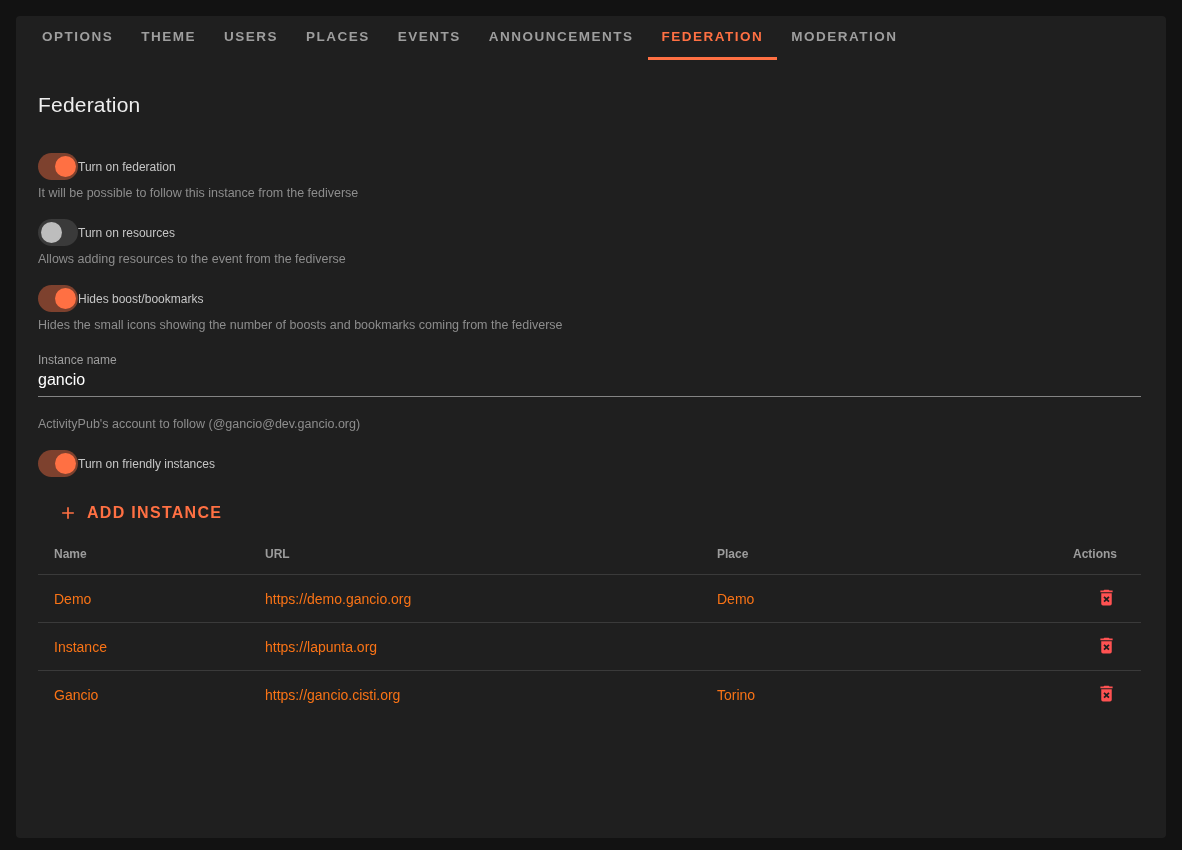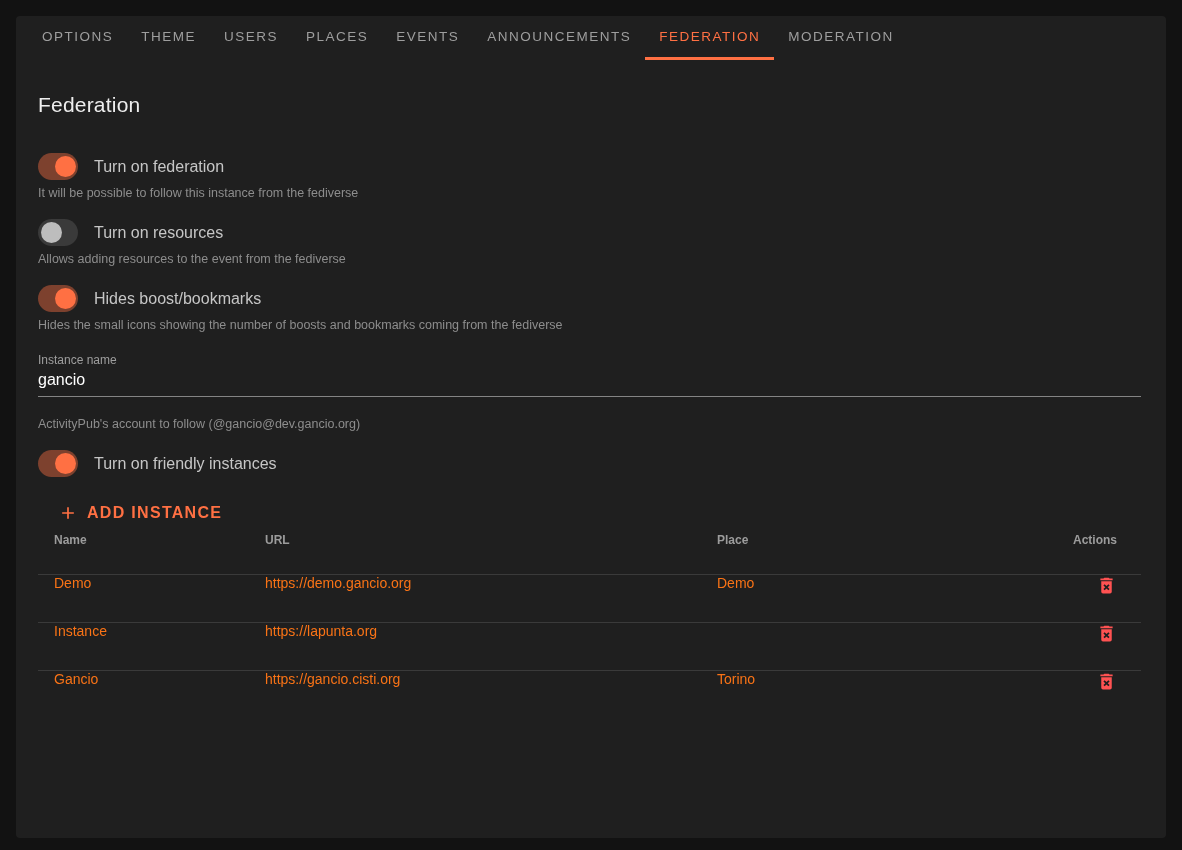--- a/index.html
+++ b/index.html
@@ -4,39 +4,39 @@
 <style>
   * { margin:0; padding:0; box-sizing:border-box; }
   html,body { width:1182px; height:850px; background:#121212; overflow:hidden;
               font-family:"Liberation Sans", sans-serif; }
   .card { position:absolute; left:16px; top:16px; width:1150px; height:822px;
           background:#1f1f1f; border-radius:4px; }
 
   
   .tabbar { display:flex; height:44px; padding-left:12px; align-items:stretch; }
   .tab { display:flex; align-items:center; padding:0 14px; font-size:13.5px;
-         letter-spacing:1.5px; color:#9e9e9e; font-weight:400; cursor:pointer;
+         letter-spacing:1.5px; color:#9e9e9e; font-weight:700; cursor:pointer;
          border-bottom:3px solid transparent; white-space:nowrap; }
   .tab.active { color:#FF7043; border-bottom-color:#FF7043; }
 
   
   .content { padding:0 25px 0 22px; }
   .page-title { margin-top:32px; font-size:21px; font-weight:400; color:#ededed;
                 line-height:25px; letter-spacing:.2px; }
 
   .switch-row { display:flex; align-items:center; margin-top:18px; }
   .switch-row.first { margin-top:36px; }
   .switch { width:40px; height:27px; border-radius:14px; position:relative;
             flex:none; cursor:pointer; }
   .switch .thumb { width:21px; height:21px; border-radius:50%; position:absolute; top:3px; }
   .switch.on  { background:rgba(255,112,67,0.42); }
   .switch.on  .thumb { right:2px;  background:#FF7043; }
   .switch.off { background:#3a3a3a; }
   .switch.off .thumb { left:3px;  background:#bdbdbd; }
-  .switch-label { margin-left:16px; font-size:16px; color:#c6c6c6; }
+  .switch-label { font-size:12px; color:#c6c6c6; }
   .hint { margin-top:6px; font-size:12.5px; line-height:15px; color:#8d8d8d; }
 
   .field { margin-top:20px; }
   .field-label { font-size:12px; color:#9e9e9e; line-height:14px; }
   .text-input { display:block; width:100%; background:transparent; border:none;
                 border-bottom:1px solid rgba(255,255,255,0.45); outline:none;
                 color:#ffffff; font-size:16px; font-family:"Liberation Sans",sans-serif;
                 padding:4px 0 7px; }
   .text-input::placeholder { color:#9b9b9b; opacity:1; }
   .field.place { margin-top:34px; }
@@ -44,21 +44,21 @@
   
   .add-btn { margin-top:18px; margin-left:8px; height:36px; display:inline-flex;
              align-items:center; gap:9px; padding:0 12px; background:transparent;
              border:none; cursor:pointer; color:#FF7043; font-size:16px; font-weight:700;
              letter-spacing:1.3px; font-family:"Liberation Sans",sans-serif;
              border-radius:4px; }
   .add-btn svg { display:block; }
 
   
   .table { margin-top:2px; }
-  .trow { display:flex; align-items:flex-start; }
+  .trow { display:flex; align-items:center; }
   .thead { height:42px; border-bottom:1px solid rgba(255,255,255,0.12); }
   .thead .cell { font-size:12px; font-weight:700; color:#9c9c9c; }
   .tbody-row { height:48px; border-bottom:1px solid rgba(255,255,255,0.12); }
   .tbody-row:last-child { border-bottom:none; }
   .cell { padding:0 16px; font-size:14px; color:#f97316; white-space:nowrap;
           overflow:hidden; }
   .col-name   { width:211px; }
   .col-url    { width:452px; }
   .col-place  { flex:1; }
   .col-actions{ width:120px; text-align:right; padding-right:24px; }

